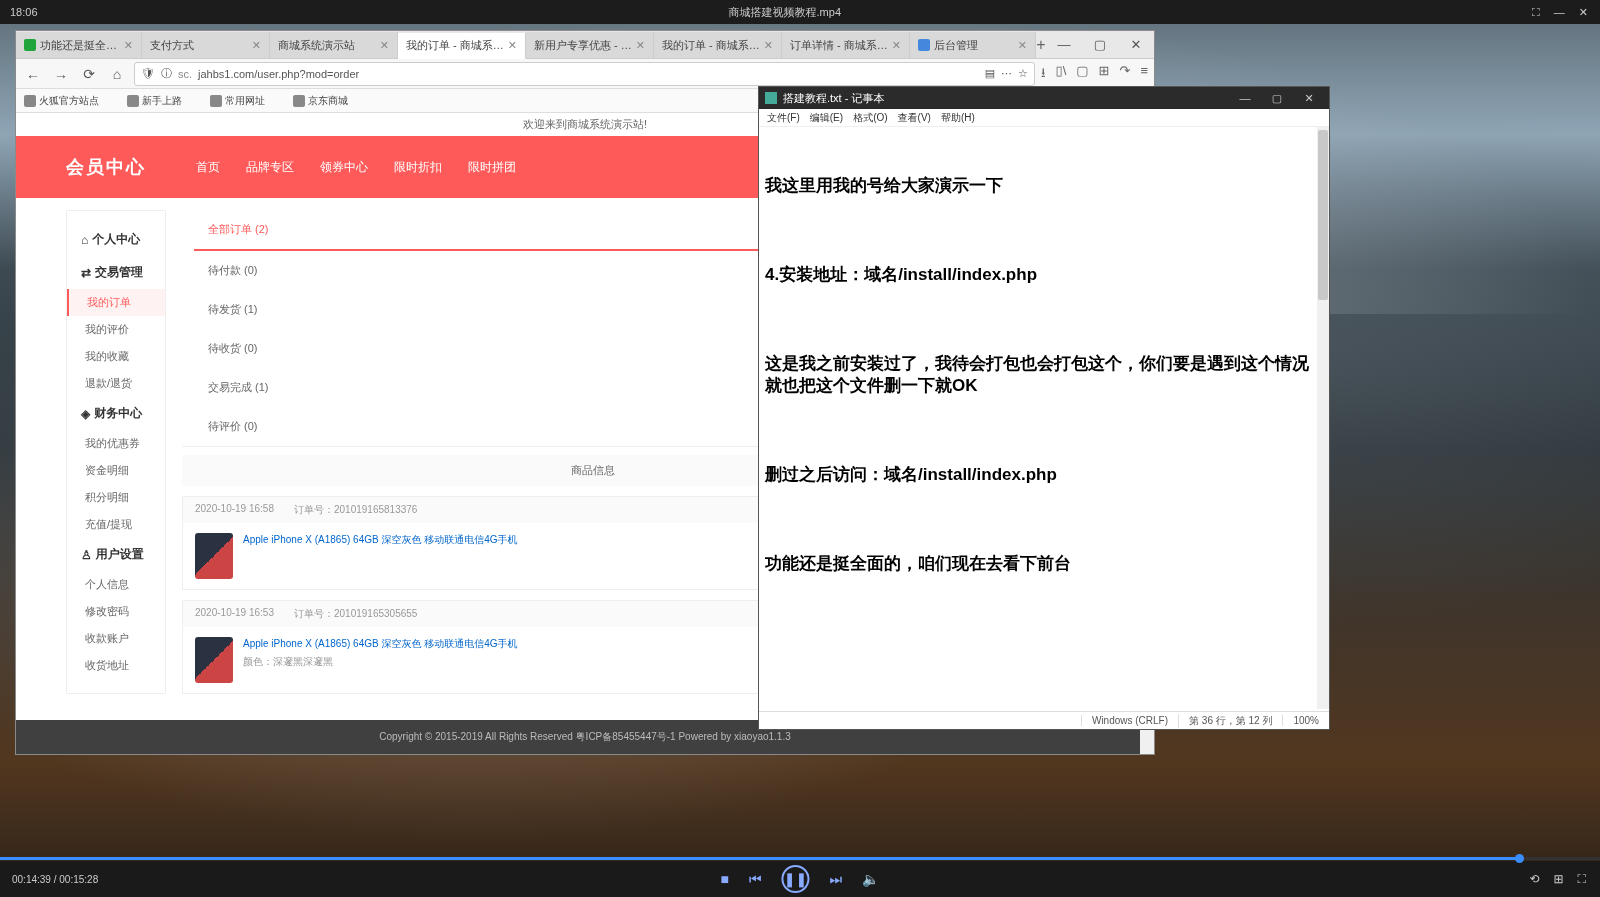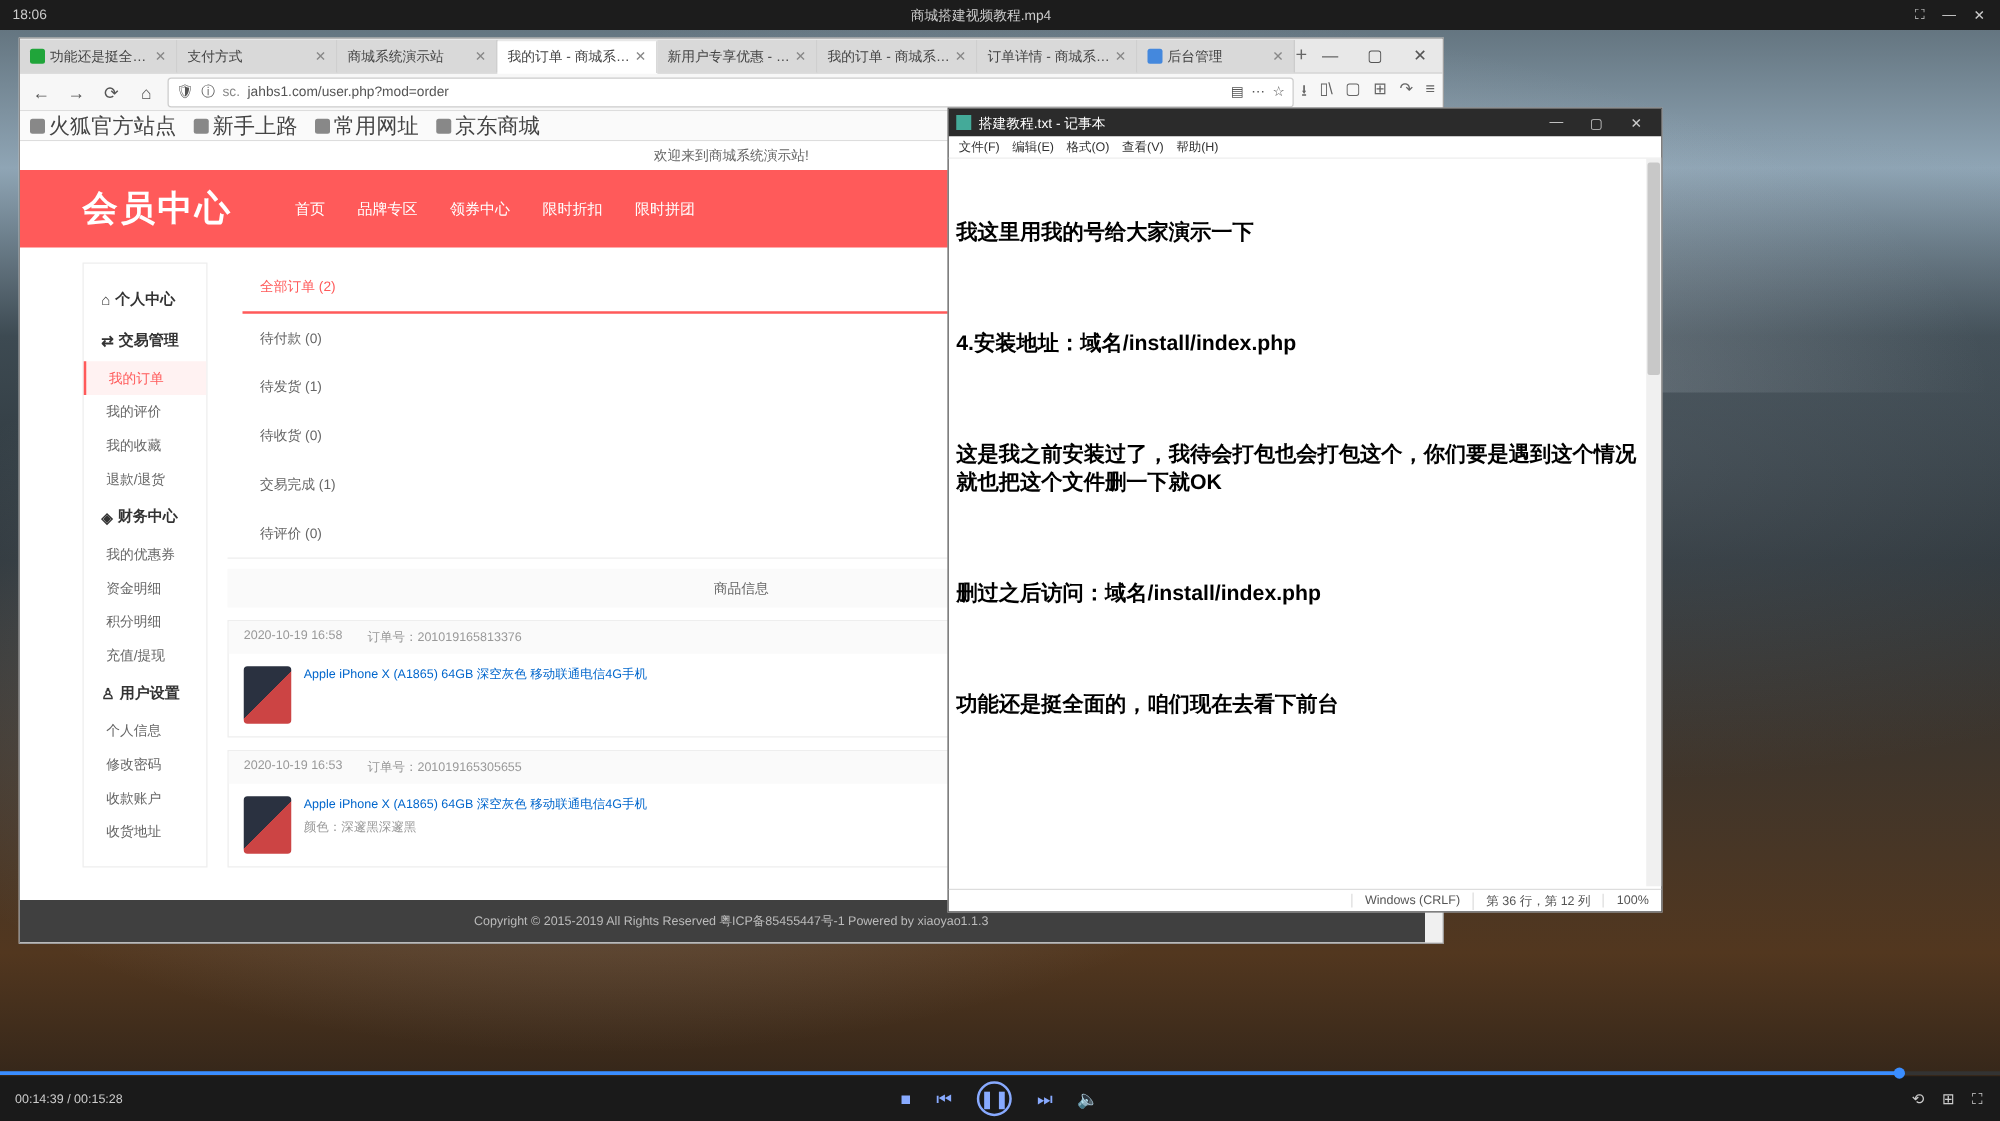--- a/index.html
+++ b/index.html
@@ -26,29 +26,29 @@
 .tab .favicon.admin { background: #4488dd; }
 .new-tab { width: 28px; text-align: center; color: #666; align-self: center; }
 .win-btns { margin-left: auto; display: flex; }
 .win-btns span { width: 36px; height: 28px; display: flex; align-items: center; justify-content: center; color: #555; font-size: 13px; }
 
 .addr-row { display: flex; align-items: center; height: 30px; padding: 0 6px; gap: 6px; border-bottom: 1px solid #ddd; background: #f7f7f7; }
 .addr-row .nav-btn { width: 22px; height: 22px; display: flex; align-items: center; justify-content: center; color: #555; font-size: 14px; }
 .addr-bar { flex: 1; height: 24px; background: #fff; border: 1px solid #ccc; border-radius: 3px; display: flex; align-items: center; padding: 0 6px; font-size: 11px; color: #555; gap: 6px; }
 .addr-right { display: flex; gap: 10px; color: #666; font-size: 13px; }
 
-.bm-row { display: flex; align-items: center; height: 24px; padding: 0 8px; gap: 14px; font-size: 17px; border-bottom: 1px solid #ddd; background: #fafafa; }
+.bm-row { display: flex; align-items: center; height: 24px; padding: 0 8px; gap: 28px; font-size: 10px; border-bottom: 1px solid #ddd; background: #fafafa; }
 .bm-row .bm { color: #444; display: flex; align-items: center; gap: 3px; }
 .bm-row .bm::before { content: ""; width: 12px; height: 12px; background: #888; border-radius: 2px; display: inline-block; }
 .bm-row .right { margin-left: auto; color: #0066cc; }
 
 .page-content { flex: 1; overflow: hidden; background: #fff; position: relative; }
 .welcome { text-align: center; font-size: 11px; color: #666; padding: 4px 0; }
 .red-header { background: #ff5a5a; height: 62px; display: flex; align-items: center; padding: 0 50px; color: #fff; }
-.red-header .logo { font-size: 28px; font-weight: bold; letter-spacing: 2px; margin-right: 50px; }
+.red-header .logo { font-size: 18px; font-weight: bold; letter-spacing: 2px; margin-right: 50px; }
 .red-header .nav-item { margin-right: 26px; font-size: 12px; cursor: pointer; }
 .red-header .search { margin-left: auto; width: 8px; height: 32px; background: #fff; border-radius: 16px; }
 
 .member-body { display: flex; padding: 12px 50px; gap: 16px; }
 .sidebar { width: 100px; background: #fff; border: 1px solid #eee; padding: 12px 0; }
 .side-sec { font-size: 12px; color: #333; padding: 8px 14px; font-weight: bold; display: flex; align-items: center; gap: 4px; }
 .side-item { font-size: 11px; color: #666; padding: 6px 18px; cursor: pointer; }
 .side-item.active { background: #fff2f2; color: #ff5a5a; border-left: 2px solid #ff5a5a; }
 
 .main-panel { flex: 1; }

